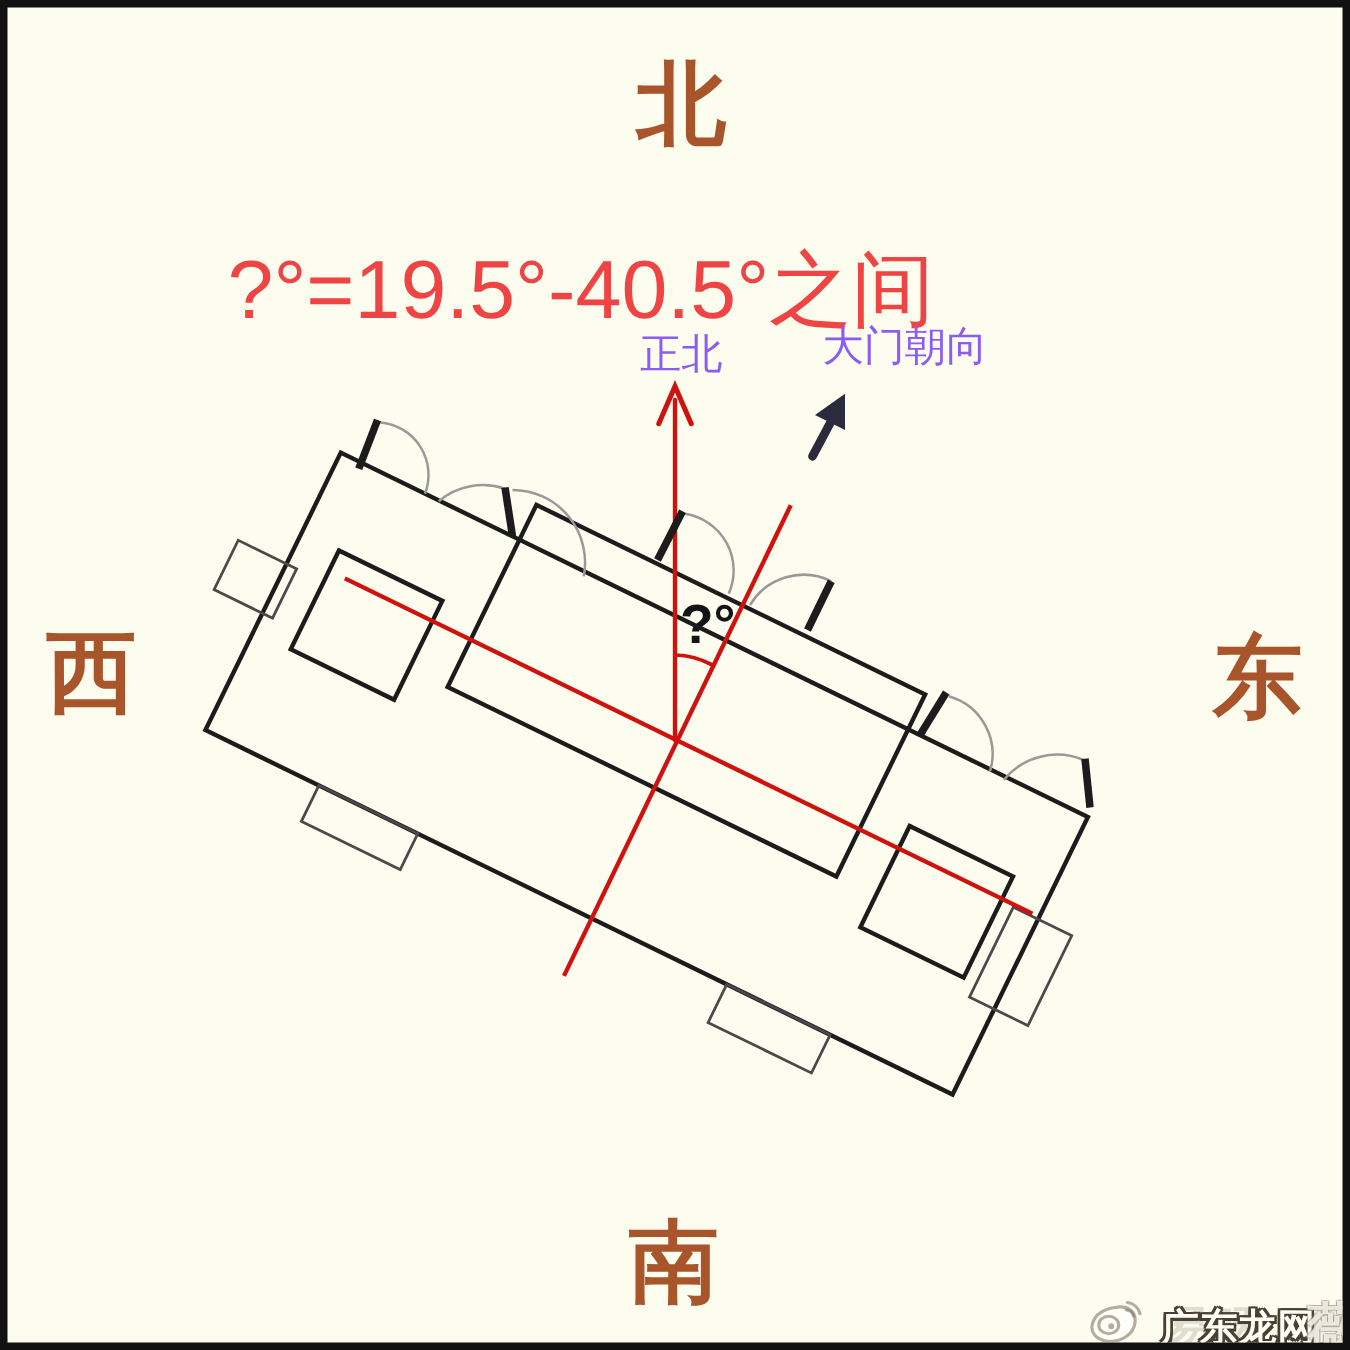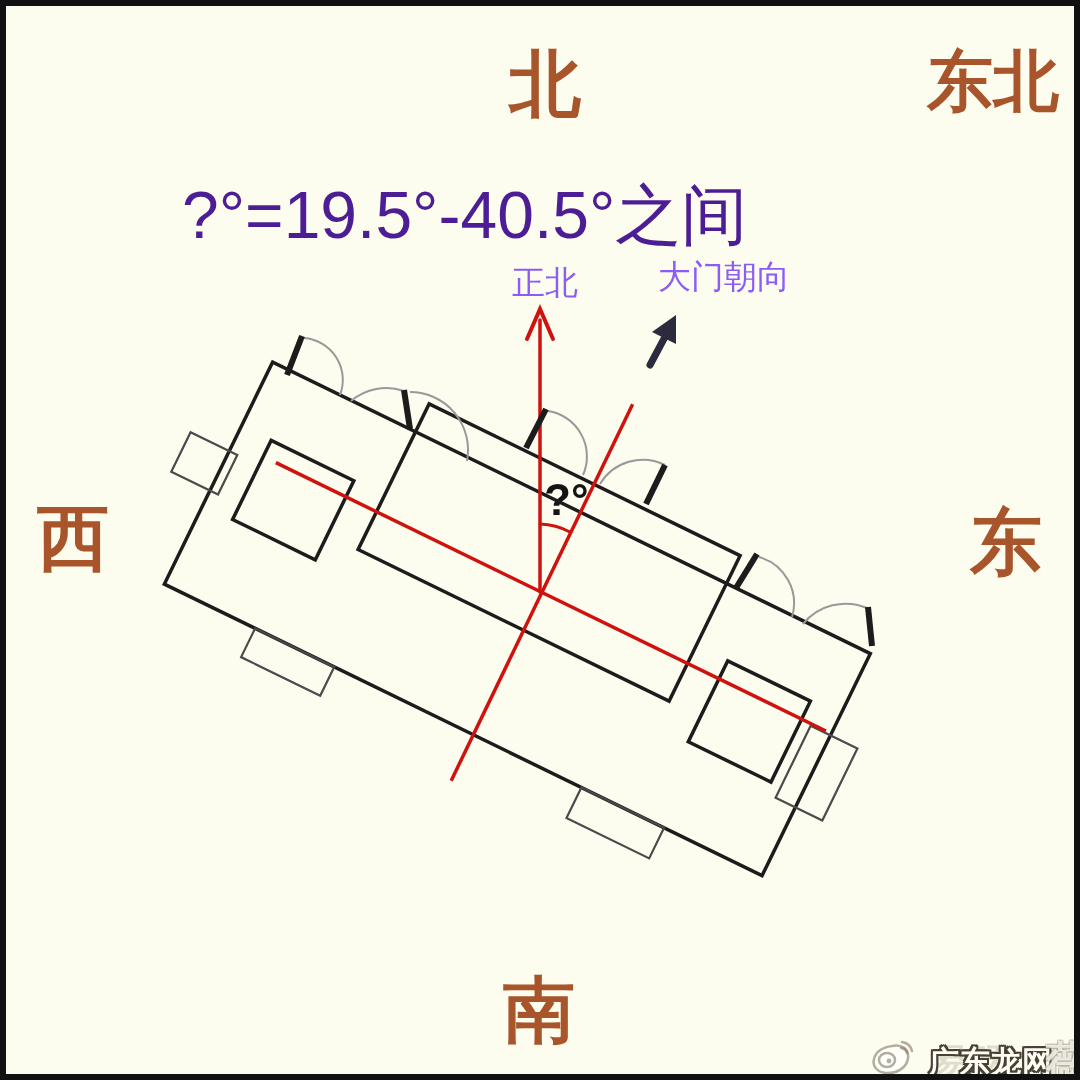--- a/index.html
+++ b/index.html
@@ -16,22 +16,22 @@
     position:absolute;
     color:#a9552b;
     font-size:72px;
     font-weight:600;
     line-height:1;
     letter-spacing:0;
     white-space:nowrap;
   }
   .formula{
     position:absolute;
-    left:176px;top:176px;
-    color:#4c1d95;
+    left:176px;top:192px;
+    color:#ef4444;
     font-size:66px;
     font-weight:500;
     line-height:1;
     white-space:nowrap;
   }
   .small-label{
     position:absolute;
     color:#8b5cf6;
     font-size:33px;
     font-weight:500;
@@ -81,21 +81,20 @@
       -1px  1px 0 rgba(158,148,126,0.45), 1px  1px 0 rgba(158,148,126,0.45);
     white-space:nowrap;
   }
 </style>
 </head>
 <body>
 
 <div class="frame">
 
   <div class="compass" style="left:503px;top:42px;">北</div>
-  <div class="compass" style="left:921px;top:42px;font-size:66px;">东北</div>
   <div class="compass" style="left:31px;top:496px;">西</div>
   <div class="compass" style="left:964px;top:500px;">东</div>
   <div class="compass" style="left:497px;top:968px;">南</div>
 
   <div class="formula">?°=19.5°-40.5°之间</div>
 
   <div class="small-label" style="left:506px;top:260px;">正北</div>
   <div class="small-label" style="left:652px;top:254px;">大门朝向</div>
 
   <div class="angle-label">?°</div>

